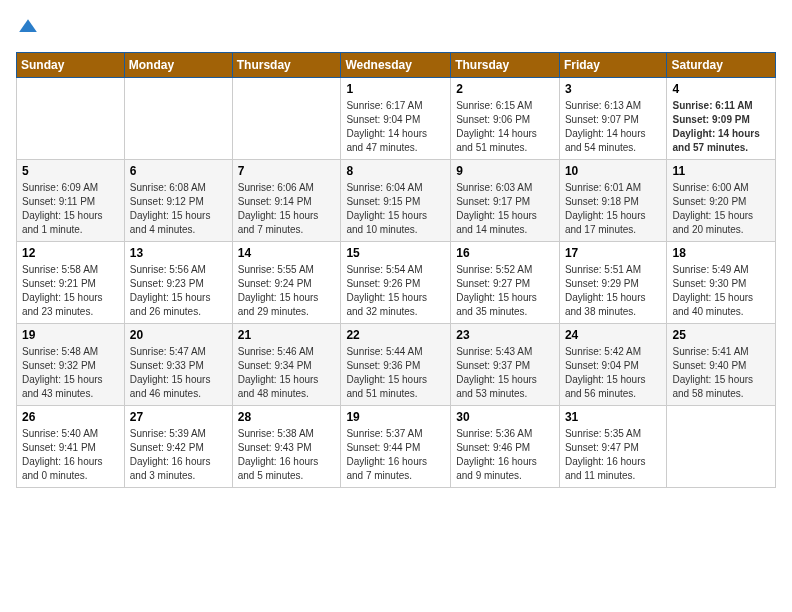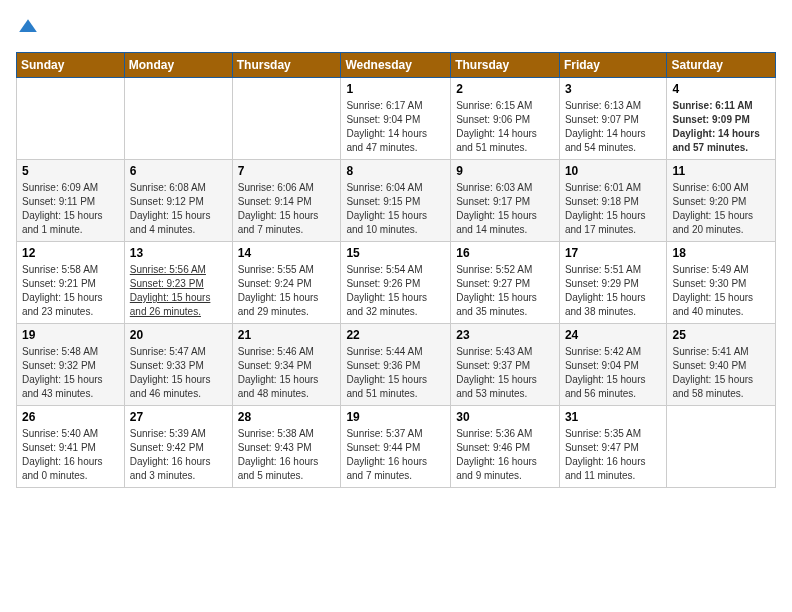--- a/index.html
+++ b/index.html
@@ -191,21 +191,21 @@
       </tr>
       <tr>
         <td>
           <div class="day-number">12</div>
           <div class="day-info" style="white-space: pre-line;">Sunrise: 5:58 AM
 Sunset: 9:21 PM
 Daylight: 15 hours and 23 minutes.</div>
         </td>
         <td>
           <div class="day-number">13</div>
-          <div class="day-info" style="white-space: pre-line; text-decoration: underline;">Sunrise: 5:56 AM
+          <div class="day-info" style="white-space: pre-line;">Sunrise: 5:56 AM
 Sunset: 9:23 PM
 Daylight: 15 hours and 26 minutes.</div>
         </td>
         <td>
           <div class="day-number">14</div>
           <div class="day-info" style="white-space: pre-line;">Sunrise: 5:55 AM
 Sunset: 9:24 PM
 Daylight: 15 hours and 29 minutes.</div>
         </td>
         <td>

